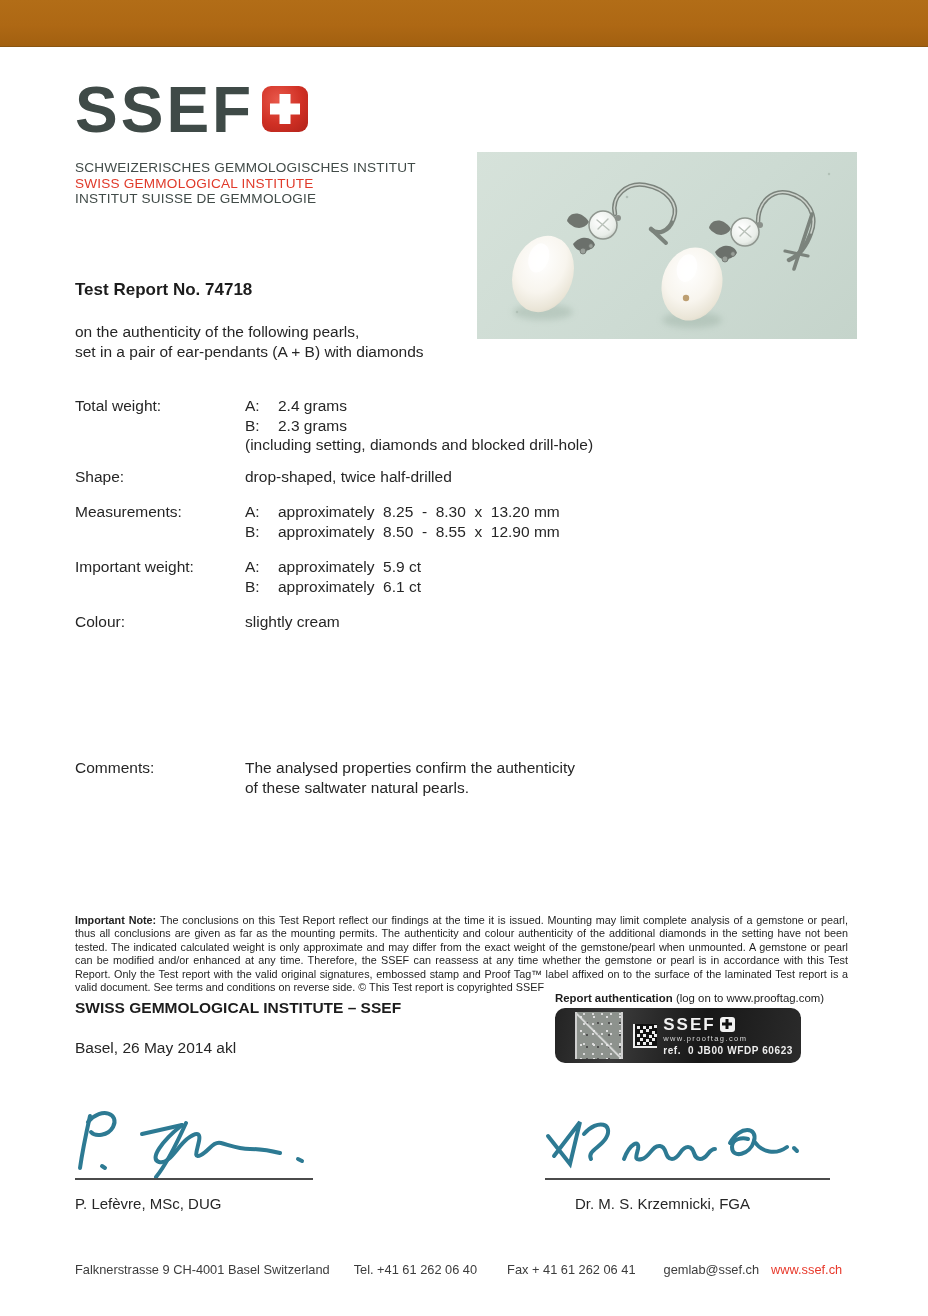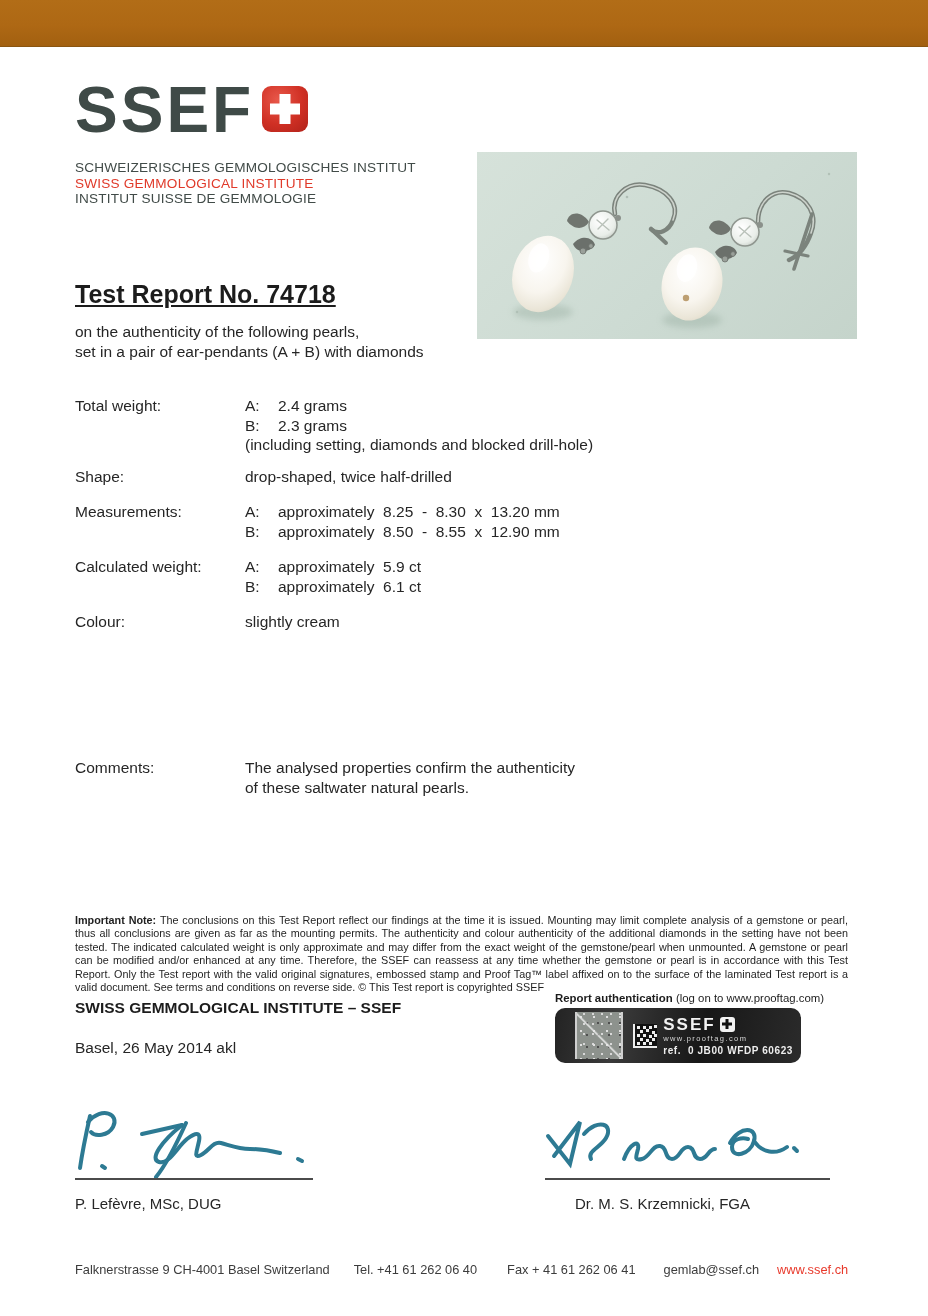--- a/index.html
+++ b/index.html
@@ -24,21 +24,21 @@
   .cross-box::after  { top:50%; left:8px; height:11px; width:30px; transform:translateY(-50%); }
   .logo-sub { margin-top:24px; font-size:13.6px; line-height:15.5px; letter-spacing:0.2px; }
   .logo-sub .l1, .logo-sub .l3 { color:#414b48; }
   .logo-sub .l2 { color:#e03a2a; }
 
   
   .photo { position:absolute; left:477px; top:152px; width:380px; height:187px;
     background:linear-gradient(135deg,#d6e2da 0%,#cddbd3 55%,#c5d4cb 100%); }
 
   
-  .title { position:absolute; left:75px; top:280px; font-size:25px; font-weight:bold; color:#1c1c1c;text-decoration:underline; }
+  .title { position:absolute; left:75px; top:280px; font-size:17px; font-weight:bold; color:#1c1c1c; }
   .subtitle { position:absolute; left:75px; top:322px; font-size:15.5px; line-height:20px; color:#262626; }
 
   
   .spec-row { position:absolute; left:75px; display:flex; font-size:15.5px; line-height:19.5px; color:#262626; }
   .spec-label { width:170px; flex:0 0 170px; }
   .spec-value .vline { display:flex; }
   .spec-value .prefix { width:33px; flex:0 0 33px; white-space:pre; }
   .spec-value .text { white-space:pre; }
   .prefix-wide { width:46px !important; flex:0 0 46px !important; }
   .spaced { letter-spacing:5px; word-spacing:10px; }
@@ -82,21 +82,21 @@
   
   .sig-svg { position:absolute; }
   .sig-line { position:absolute; height:1.5px; background:#4b4b4b; }
   .sig-name { position:absolute; font-size:15px; color:#262626;margin-top:9px; }
 
   
   .footer { position:absolute; left:75px; top:1262px; width:790px; display:flex; font-size:12.8px; color:#3c3c3c; white-space:nowrap; }
   .footer .f-addr { margin-right:24px; }
   .footer .f-tel { margin-right:30px; }
   .footer .f-fax { margin-right:28px; }
-  .footer .f-mail { margin-right:18px; }
+  .footer .f-mail { margin-right:12px; }
   .footer .f-web { color:#e8392b; }
 </style>
 </head>
 <body>
 
 <div id="doc">
 
   <div class="top-band"></div>
 
   <div class="logo">
@@ -214,21 +214,21 @@
           <span class="text">approximately  8.25  -  8.30  x  13.20 mm</span>
         </div>
       <div class="vline">
           <span class="prefix">B:</span>
           <span class="text">approximately  8.50  -  8.55  x  12.90 mm</span>
         </div>
     </div>
   </div>
 
   <div class="spec-row" style="top:557px">
-    <div class="spec-label">Calculated weight:</div>
+    <div class="spec-label">Important weight:</div>
     <div class="spec-value">
       <div class="vline">
           <span class="prefix">A:</span>
           <span class="text">approximately  5.9 ct</span>
         </div>
       <div class="vline">
           <span class="prefix">B:</span>
           <span class="text">approximately  6.1 ct</span>
         </div>
     </div>

